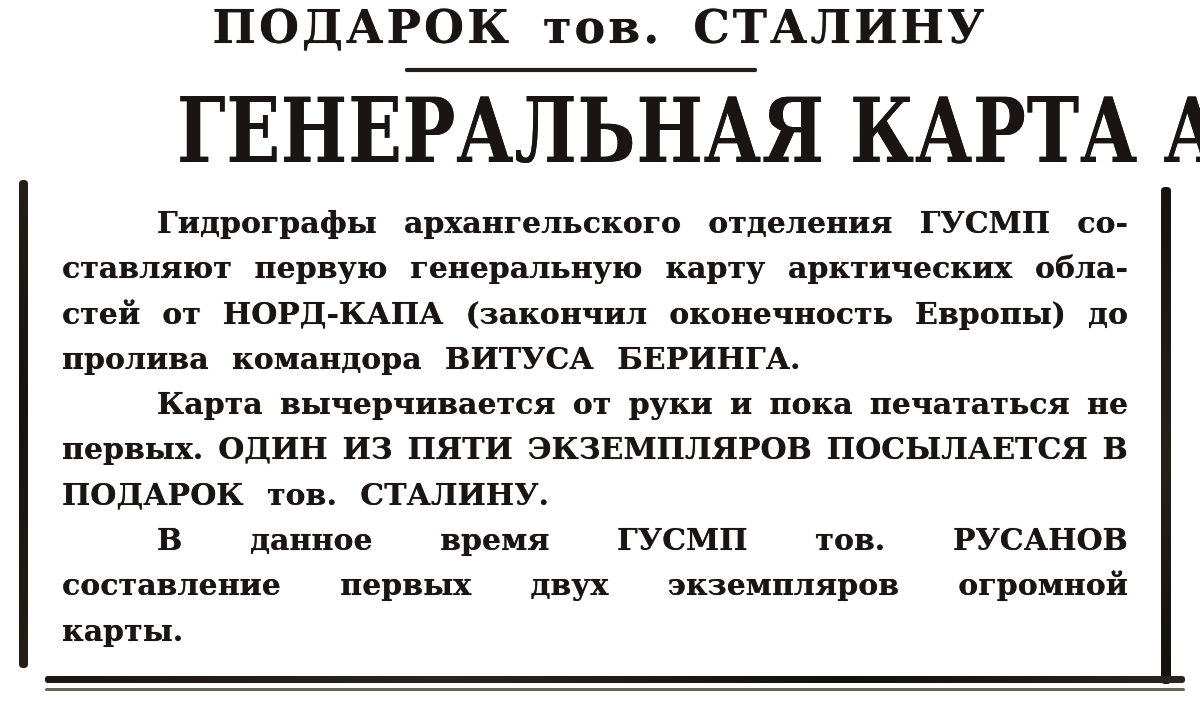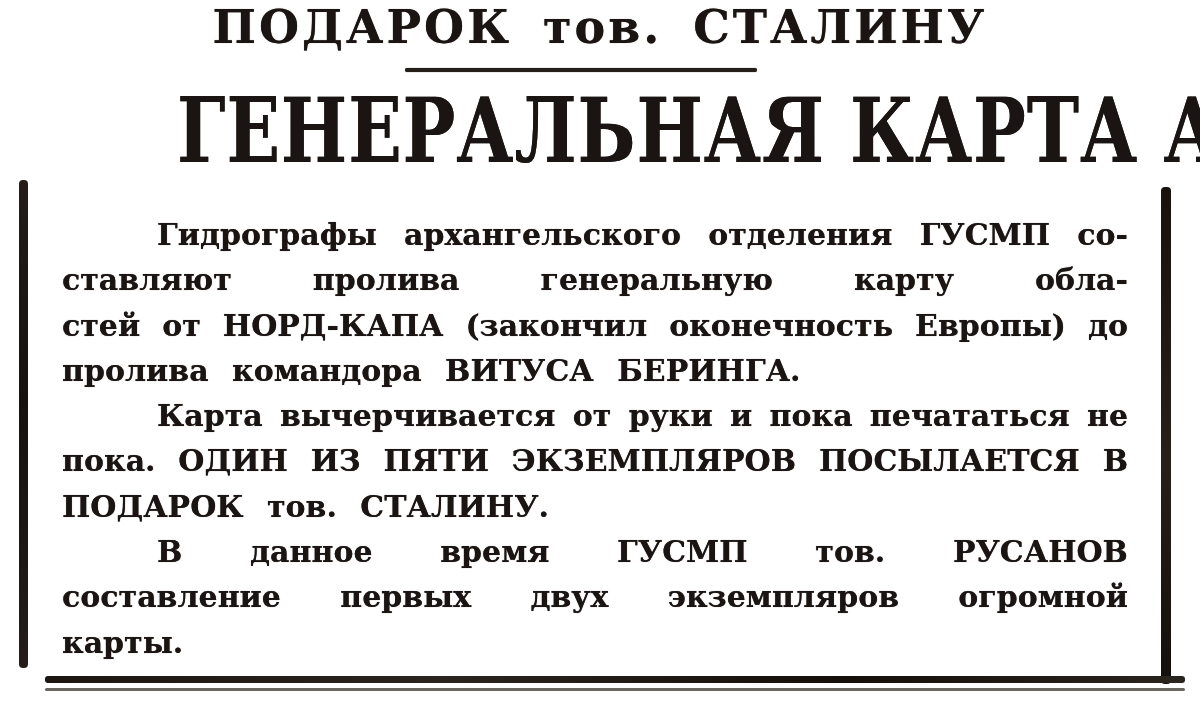--- a/index.html
+++ b/index.html
@@ -41,21 +41,21 @@
                  background:linear-gradient(180deg,#241d18 0%,#17120e 45%,#241d18 100%); }
   .rule-right  { left:1161px; top:187px; width:10px; height:497px; border-radius:4px;
                  background:linear-gradient(180deg,#17120e 0%,#262019 55%,#130f0c 100%); }
   .rule-bottom { left:45px; top:676px; width:1140px; height:7px; border-radius:3px;
                  background:linear-gradient(90deg,#1c1510,#2a241e 35%,#150f0b 70%,#2a241e); }
   .rule-bottom-thin { left:45px; top:688px; width:1140px; height:3px;
                  background:#2a241e; opacity:0.7; border-radius:2px; }
 
   
   .article {
-    position:absolute; left:62px; top:212px; width:1066px;
+    position:absolute; left:62px; top:200px; width:1066px;
     font-size:30px; font-weight:bold; line-height:45.3px;
   }
   .line { height:45.3px; white-space:nowrap; text-shadow:0 0 0.7px rgba(20,15,10,0.85); }
   .line.justify { display:flex; justify-content:space-between; white-space:normal; }
   .line.justify > span { white-space:nowrap; }
   .line.indent > span:first-child { padding-left:95px; }
   .line.plain { word-spacing:13px; }
 </style>
 </head>
 <body>
@@ -78,23 +78,24 @@
   <div class="article ink">
       <div class="line justify indent">
         <span>Гидрографы</span>
         <span>архангельского</span>
         <span>отделения</span>
         <span>ГУСМП</span>
         <span>со-</span>
       </div>
       <div class="line justify">
         <span>ставляют</span>
-        <span>пролива</span>
+        <span>первую</span>
         <span>генеральную</span>
         <span>карту</span>
+        <span>арктических</span>
         <span>обла-</span>
       </div>
       <div class="line justify">
         <span>стей</span>
         <span>от</span>
         <span>НОРД-КАПА</span>
         <span>(закончил</span>
         <span>оконечность</span>
         <span>Европы)</span>
         <span>до</span>
@@ -104,21 +105,21 @@
         <span>Карта</span>
         <span>вычерчивается</span>
         <span>от</span>
         <span>руки</span>
         <span>и</span>
         <span>пока</span>
         <span>печататься</span>
         <span>не</span>
       </div>
       <div class="line justify">
-        <span>пока.</span>
+        <span>первых.</span>
         <span>ОДИН</span>
         <span>ИЗ</span>
         <span>ПЯТИ</span>
         <span>ЭКЗЕМПЛЯРОВ</span>
         <span>ПОСЫЛАЕТСЯ</span>
         <span>В</span>
       </div>
       <div class="line plain">ПОДАРОК тов. СТАЛИНУ.</div>
       <div class="line justify indent">
         <span>В</span>

